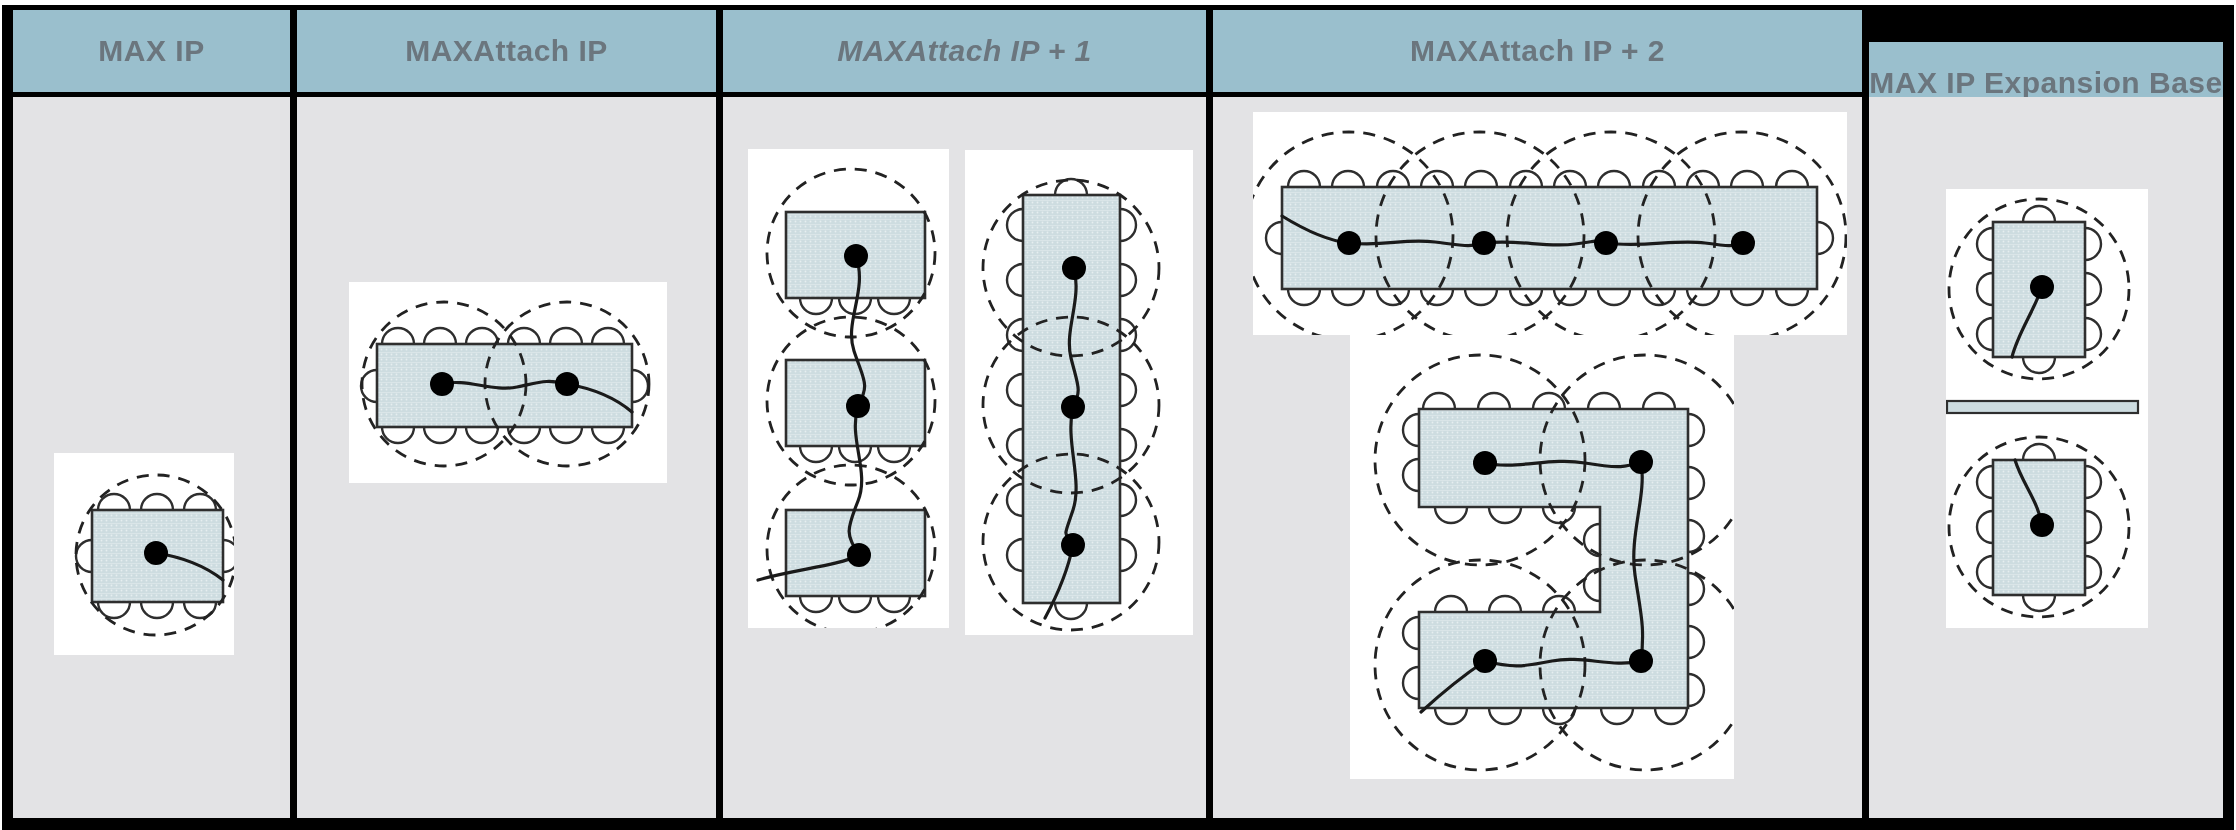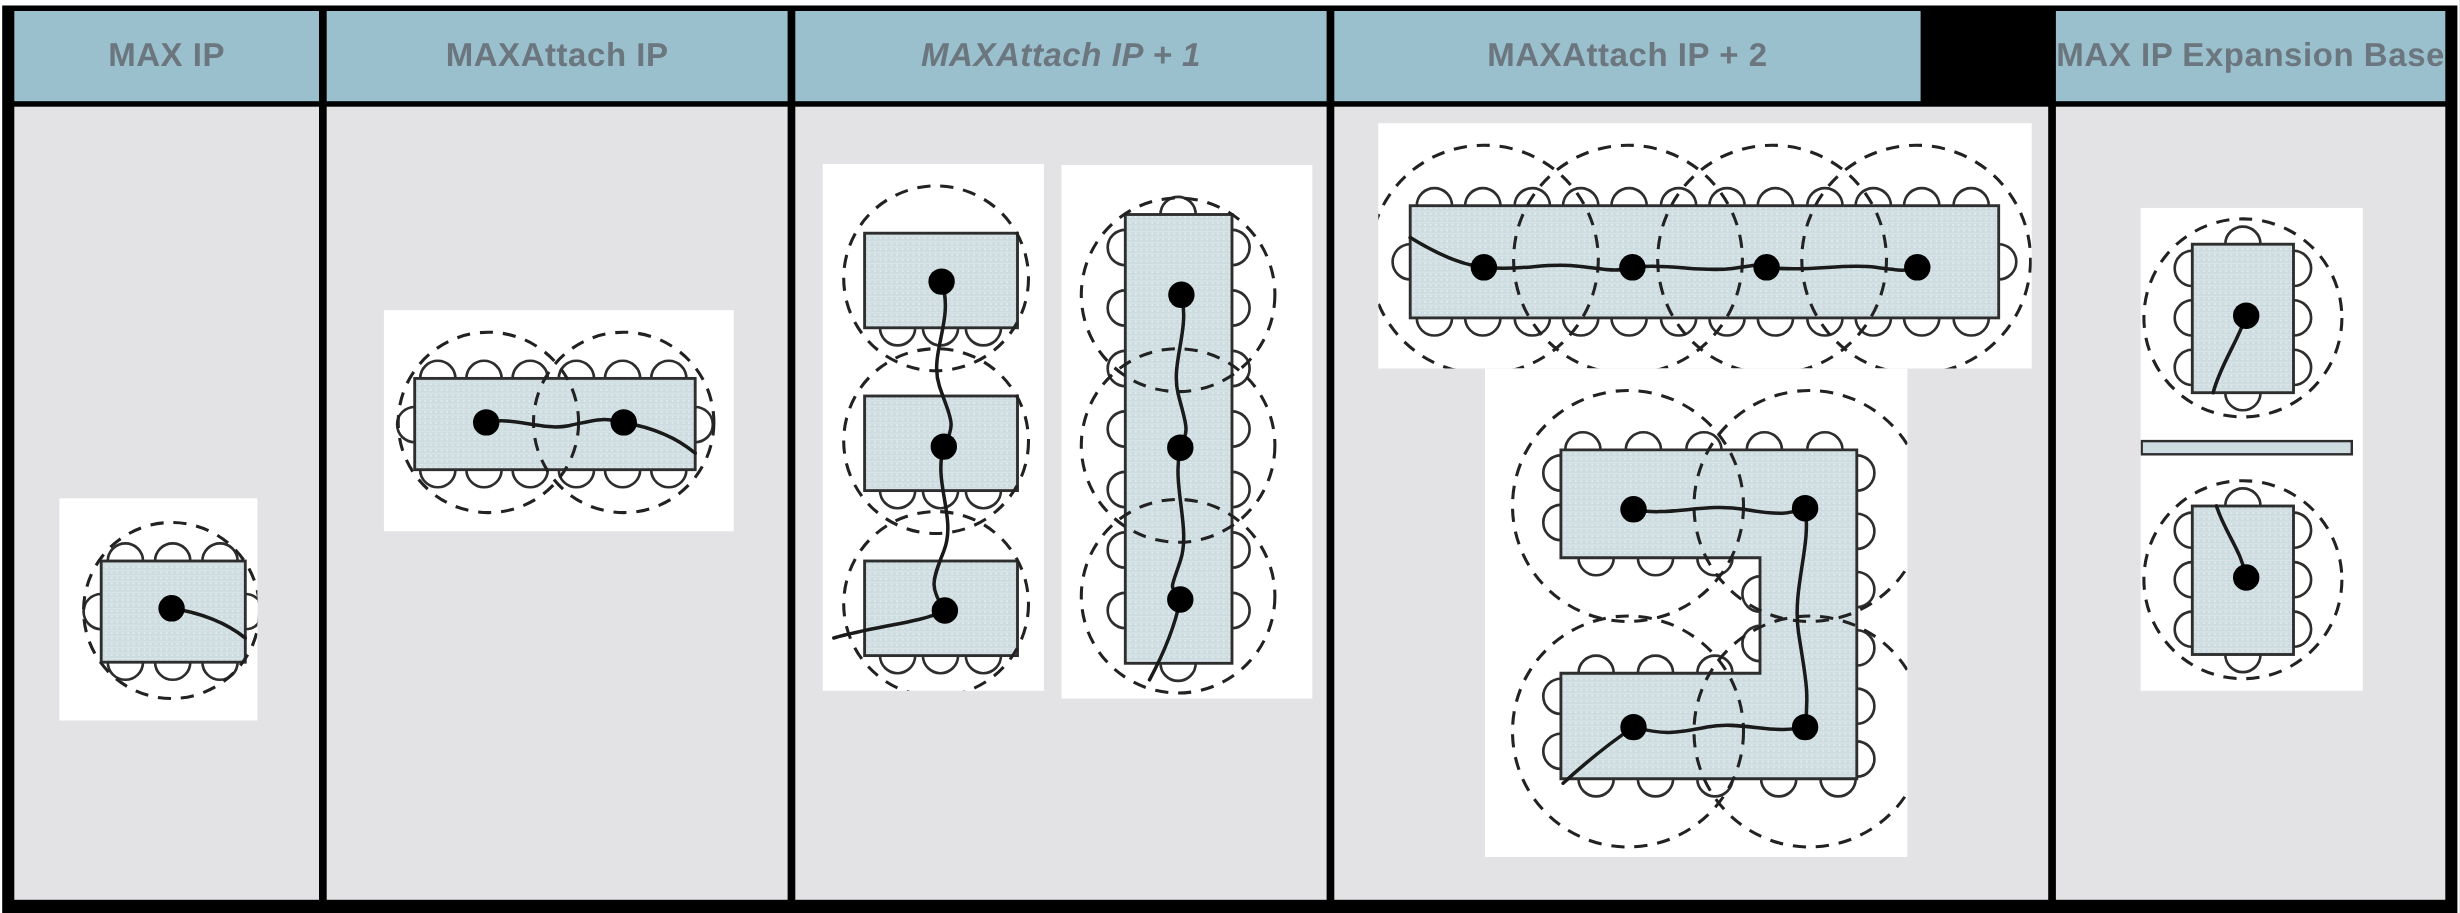--- a/index.html
+++ b/index.html
@@ -46,24 +46,24 @@
 
   <div class="hcell" style="left:297px;width:419px;">
     <span>MAXAttach IP</span>
   </div>
   <div class="hcell" style="left:13px;width:277px;">
     <span>MAX IP</span>
   </div>
   <div class="hcell" style="left:723px;width:483px;font-style:italic;">
     <span>MAXAttach IP + 1</span>
   </div>
-  <div class="hcell" style="left:1213px;width:533px;">
+  <div class="hcell" style="left:1213px;width:649px;">
     <span>MAXAttach IP + 2</span>
   </div>
-  <div class="hcell" style="left:1869px;width:354px;">
+  <div class="hcell" style="left:1869px;width:354px;margin-top:32px;">
     <span>MAX IP Expansion Base</span>
   </div>
 
   <div class="bcell" style="left:13px;width:277px;"></div>
   <div class="bcell" style="left:297px;width:419px;"></div>
   <div class="bcell" style="left:723px;width:483px;"></div>
   <div class="bcell" style="left:1213px;width:649px;"></div>
   <div class="bcell" style="left:1869px;width:354px;"></div>
 <div class="panel" style="left: 54px; top: 453px; width: 180px; height: 202px;">
       <svg width="180" height="202" viewBox="0 0 180 202">

